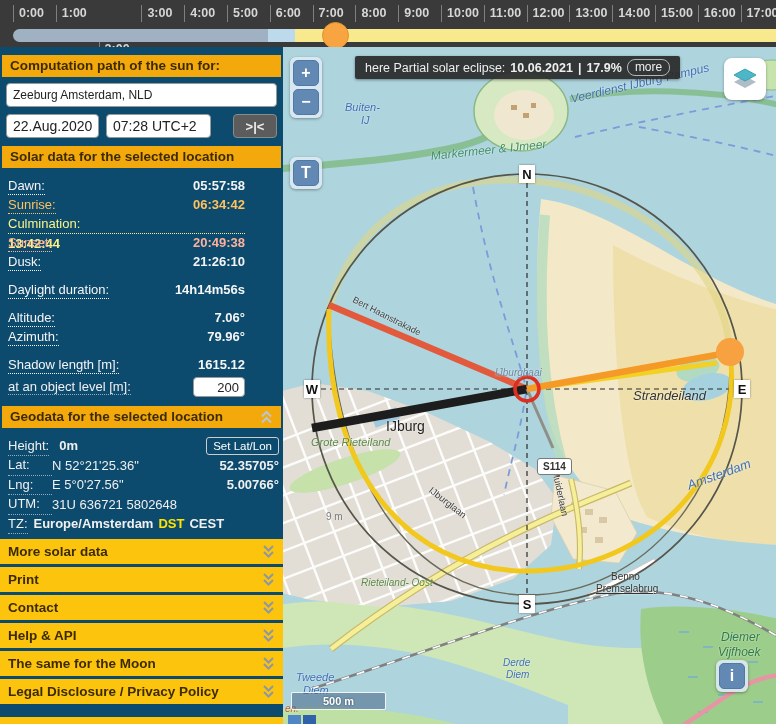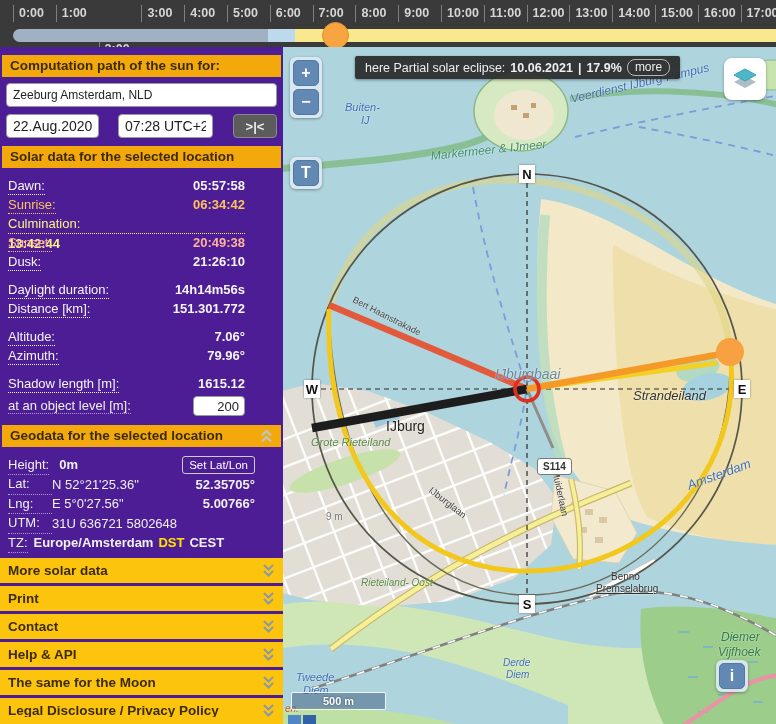--- a/index.html
+++ b/index.html
@@ -7,40 +7,40 @@
        font-family:"Liberation Sans",sans-serif;position:relative}
   
   #timeline{position:absolute;top:0;left:0;width:776px;height:47px;background:#3a3a3a;overflow:hidden;z-index:5}
   .tick{position:absolute;top:5px;height:17px;border-left:1px solid #7f7f7f;padding-left:5px;
         color:#d6d6d6;font-size:12.5px;font-weight:bold;line-height:17px}
   #track{position:absolute;top:29px;left:13px;width:763px;height:13px;border-radius:7px 0 0 7px;
         background:linear-gradient(to right,#9fb1c2 0,#9fb1c2 255px,#bcdaec 255px,#bcdaec 282px,#f8e88e 282px)}
   #handle{position:absolute;top:22px;left:322px;width:27px;height:27px;border-radius:50%;
         background:#f8a440;border:1px solid #e2912e;box-sizing:border-box;cursor:pointer}
   
-  #sidebar{position:absolute;top:47px;left:0;width:283px;height:677px;background:#4c1d95;color:#f0f0f0;z-index:4}
+  #sidebar{position:absolute;top:47px;left:0;width:283px;height:677px;background:#0c4a6e;color:#f0f0f0;z-index:4}
   .gold-header{margin:8px 2px 0 2px;background:#f3a90c;color:#3c2b00;font-weight:bold;font-size:13.5px;
         height:22px;line-height:16px;box-sizing:border-box;padding:3px 8px;display:flex;justify-content:space-between;align-items:center}
   .inp{background:#fff;color:#222;border:1px solid #999;border-radius:4px;box-sizing:border-box;
         font-family:"Liberation Sans",sans-serif;font-size:12px;padding:2px 6px}
   #loc-input{display:block;margin:6px 6px 0 6px;width:271px;height:24px}
-  #datetime-row{display:flex;margin:7px 6px 0 6px;gap:19px;height:24px}
+  #datetime-row{display:flex;margin:7px 6px 0 6px;gap:7px;height:24px}
   #date-input{width:93px;font-size:14px}
-  #time-input{width:95px;font-size:14px}
+  #time-input{width:105px;font-size:14px}
   #sync-btn{margin-left:auto;width:44px;height:24px;background:#5c5c5c;color:#eee;border:1px solid #8a8a8a;
         border-radius:4px;font-size:13px;font-weight:bold;font-family:inherit;cursor:pointer}
   #solar-rows{padding:8px 38px 0 8px;font-size:13px}
   .srow{display:flex;justify-content:space-between;line-height:19px;height:19px}
   .srow.gap{margin-top:9px}
   .srow .lbl{border-bottom:1px dotted;cursor:help}
   .srow .val{font-weight:bold}
   #object-row{display:flex;justify-content:space-between;align-items:center;margin:2px 38px 0 8px;font-size:13px;height:22px}
   #object-input{width:52px;height:20px;font-size:13px;text-align:right;padding:1px 5px}
   .chev-up svg,.chev svg{display:block}
-  #geodata{padding:8px 28px 0 8px;font-size:13px}
+  #geodata{padding:8px 4px 0 8px;font-size:13px}
   .grow{display:flex;line-height:19.5px;height:19.5px;align-items:center}
   .glabel{border-bottom:1px dotted rgba(255,255,255,.55);cursor:help}
   .gval-b{font-weight:bold}
   #height-row .glabel{margin-right:6px}
   #set-latlon{margin-left:auto;background:transparent;color:#fff;border:1px solid #ccc;border-radius:3px;
         font-size:11.5px;height:18px;padding:0 6px;font-family:inherit;cursor:pointer}
   .gcol1{width:44px;flex:none}
   .gcol2{flex:1}
   .gdec{margin-left:auto;font-weight:bold}
   #tz-row .gval-b{margin-left:6px}
@@ -137,24 +137,20 @@
         <span class="lbl">Sunset:</span>
         <span class="val">20:49:38</span>
       </div>
       <div class="srow" style="color: rgb(245, 245, 245);">
         <span class="lbl">Dusk:</span>
         <span class="val">21:26:10</span>
       </div>
       <div class="srow gap" style="color: rgb(245, 245, 245);">
         <span class="lbl">Daylight duration:</span>
         <span class="val">14h14m56s</span>
-      </div>
-      <div class="srow" style="color: rgb(245, 245, 245);">
-        <span class="lbl">Distance [km]:</span>
-        <span class="val">151.301.772</span>
       </div>
       <div class="srow gap" style="color: rgb(245, 245, 245);">
         <span class="lbl">Altitude:</span>
         <span class="val">7.06°</span>
       </div>
       <div class="srow" style="color: rgb(245, 245, 245);">
         <span class="lbl">Azimuth:</span>
         <span class="val">79.96°</span>
       </div>
       <div class="srow gap" style="color: rgb(245, 245, 245);">
@@ -342,21 +338,21 @@
     <path d="M244 342 L444 306" stroke="#f59a26" stroke-width="6.5"></path>
     <circle cx="447" cy="305" r="14" fill="#f8a140"></circle>
     <circle cx="244" cy="342" r="12" fill="none" stroke="#dc2f20" stroke-width="3.6"></circle>
   </svg>
 
   <div id="map-labels">
       <div class="maplabel" style="left: 62px; top: 54px; color: rgb(63, 111, 181); font-size: 11px; font-style: italic;">Buiten-</div>
       <div class="maplabel" style="left: 78px; top: 67px; color: rgb(63, 111, 181); font-size: 11px; font-style: italic;">IJ</div>
       <div class="maplabel" style="left: 288px; top: 46px; color: rgb(63, 111, 181); font-size: 12px; font-style: italic; transform: rotate(-13deg);">Veerdienst IJburg-Pampus</div>
       <div class="maplabel" style="left: 148px; top: 103px; color: rgb(62, 142, 104); font-size: 12px; font-style: italic; transform: rotate(-6deg);">Markermeer &amp; IJmeer</div>
-      <div class="maplabel" style="left: 212px; top: 320px; color: rgb(107, 135, 160); font-size: 14px; font-style: italic;">IJburgbaai</div>
+      <div class="maplabel" style="left: 212px; top: 320px; color: rgb(107, 135, 160); font-size: 10px; font-style: italic;">IJburgbaai</div>
       <div class="maplabel" style="left: 350px; top: 342px; color: rgb(51, 51, 51); font-size: 13px; font-style: italic;">Strandeiland</div>
       <div class="maplabel" style="left: 103px; top: 372px; color: rgb(34, 34, 34); font-size: 14px;">IJburg</div>
       <div class="maplabel" style="left: 28px; top: 389px; color: rgb(92, 138, 73); font-size: 11px; font-style: italic;">Grote Rieteiland</div>
       <div class="maplabel" style="left: 70px; top: 248px; color: rgb(64, 64, 64); font-size: 9px; transform: rotate(27deg);">Bert Haanstrakade</div>
       <div class="maplabel" style="left: 147px; top: 437px; color: rgb(64, 64, 64); font-size: 9.5px; transform: rotate(38deg);">IJburglaan</div>
       <div class="maplabel" style="left: 272px; top: 418px; color: rgb(64, 64, 64); font-size: 9.5px; transform: rotate(78deg);">Muiderlaan</div>
       <div class="maplabel" style="left: 43px; top: 464px; color: rgb(122, 122, 122); font-size: 10px;">9 m</div>
       <div class="maplabel" style="left: 405px; top: 432px; color: rgb(63, 111, 181); font-size: 13px; font-style: italic; transform: rotate(-20deg);">Amsterdam</div>
       <div class="maplabel" style="left: 78px; top: 530px; color: rgb(92, 138, 73); font-size: 10px; font-style: italic;">Rieteiland- Oost</div>
       <div class="maplabel" style="left: 328px; top: 524px; color: rgb(51, 51, 51); font-size: 10px;">Benno</div>

